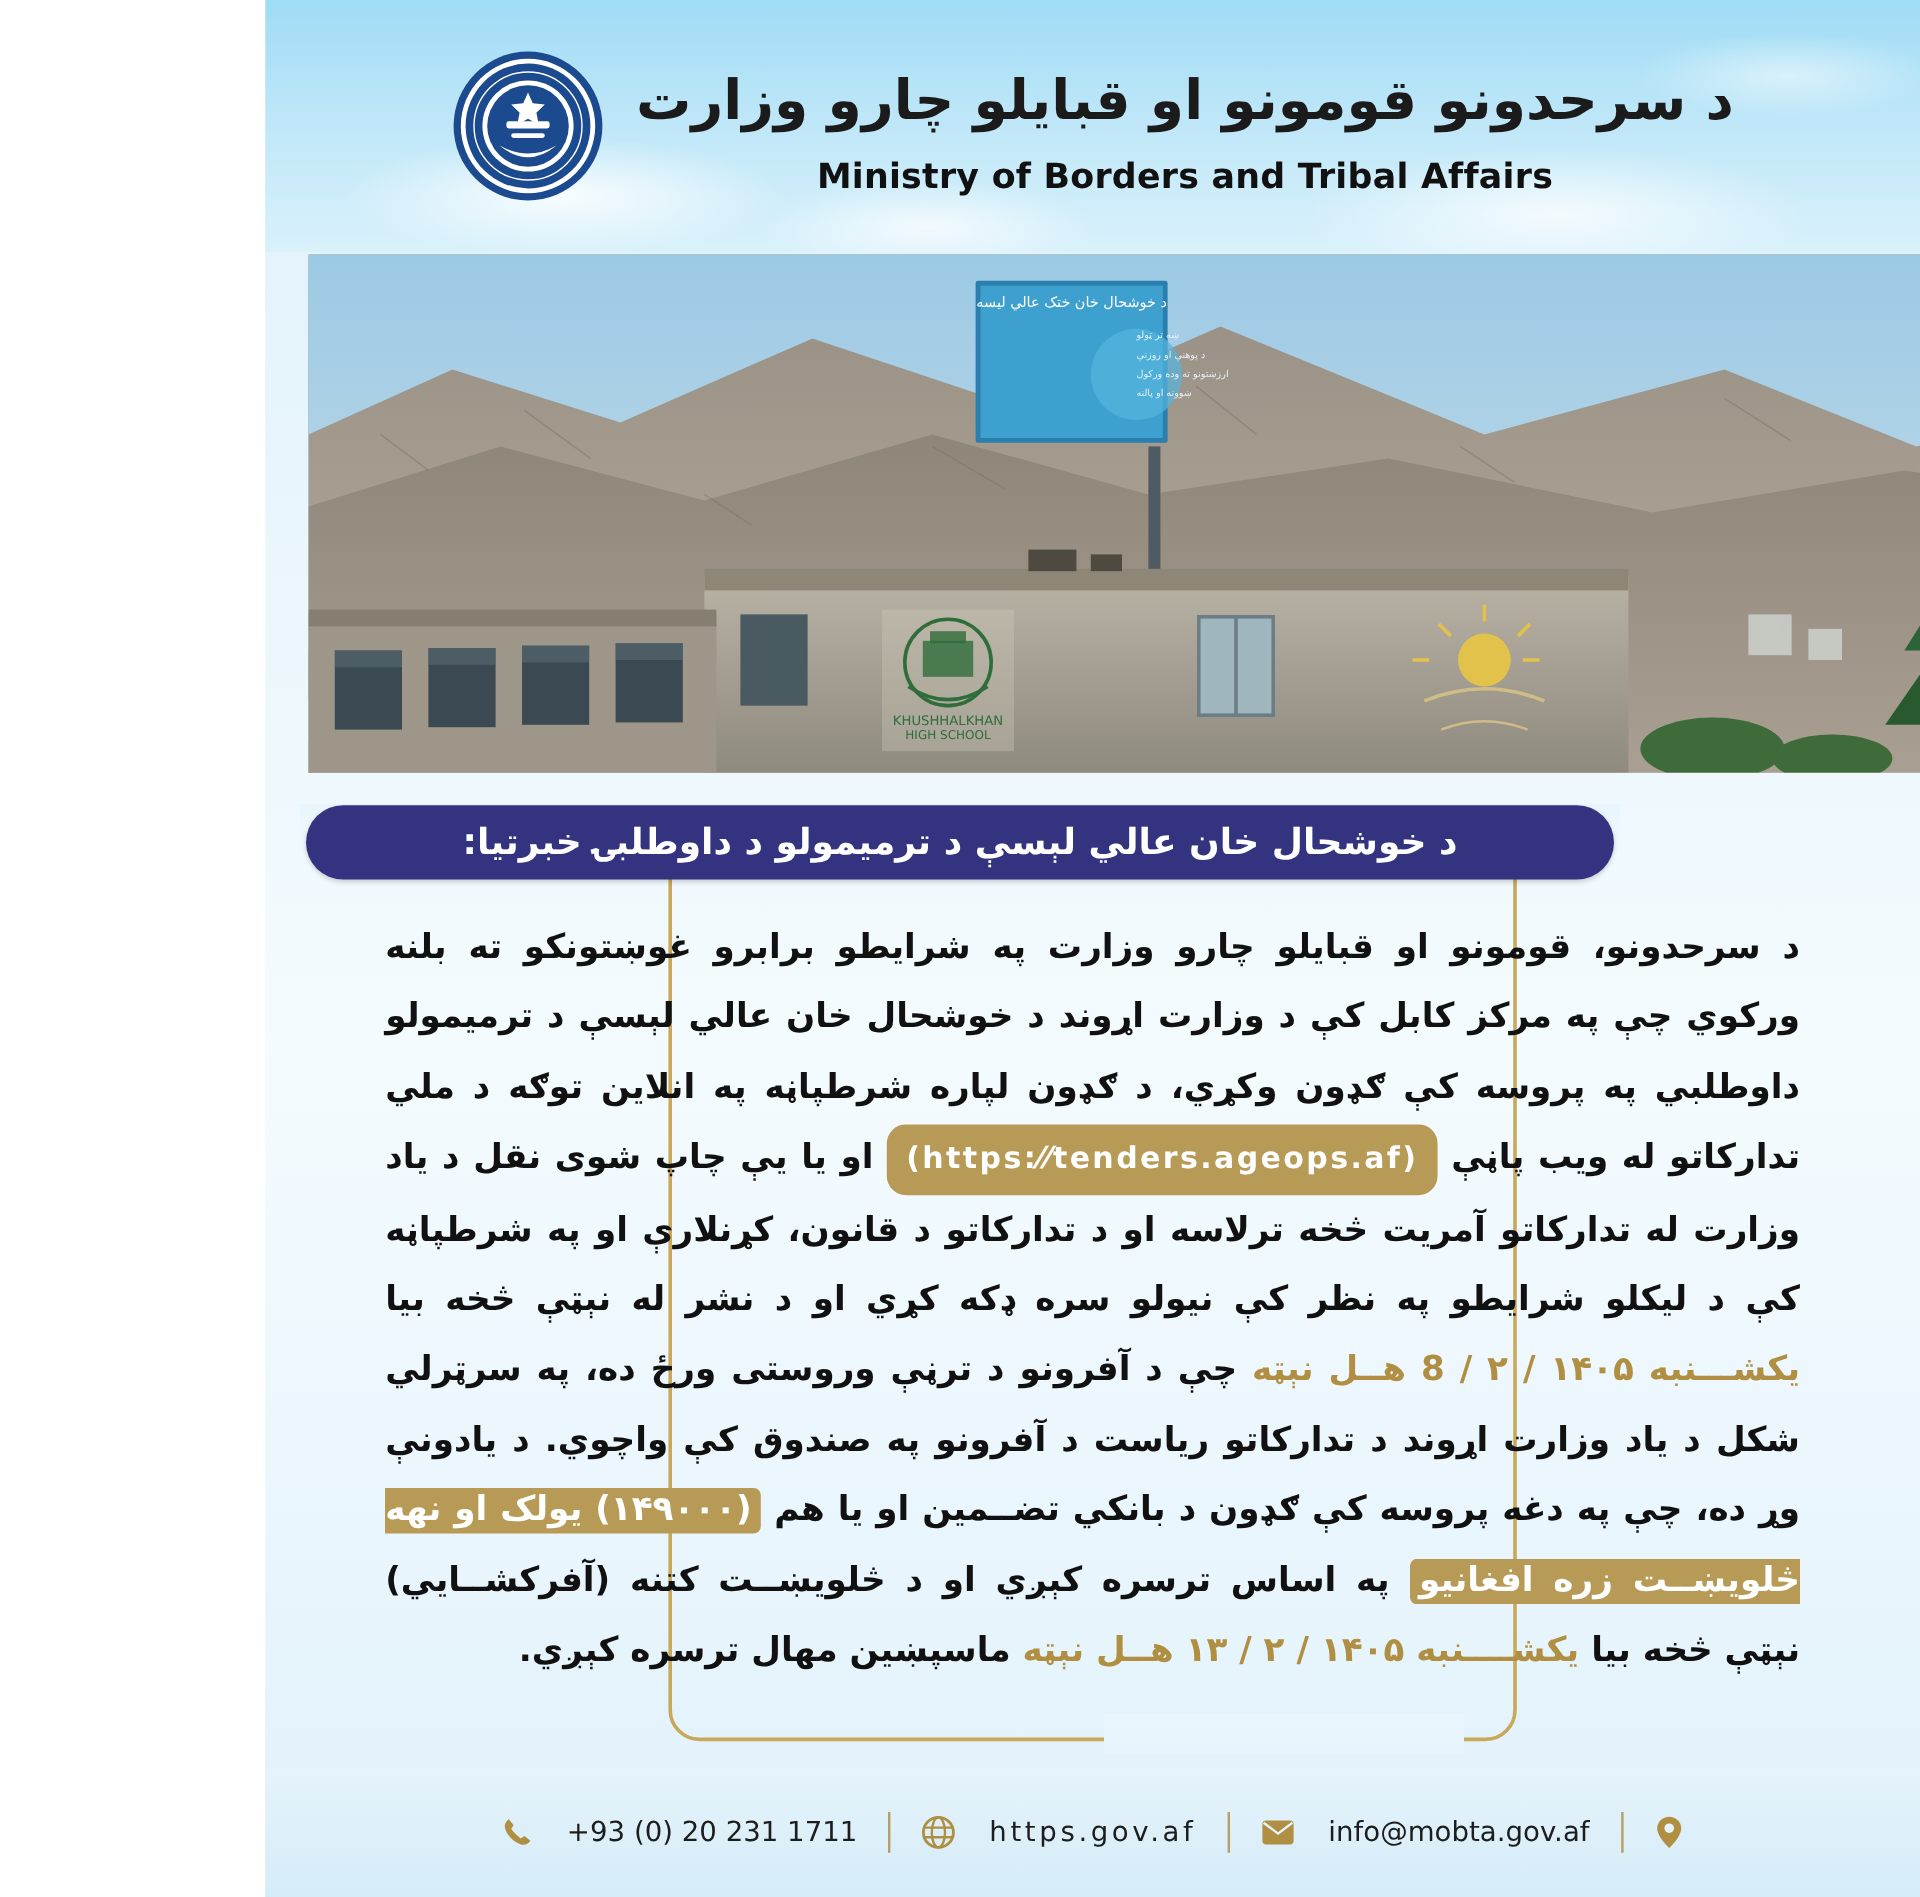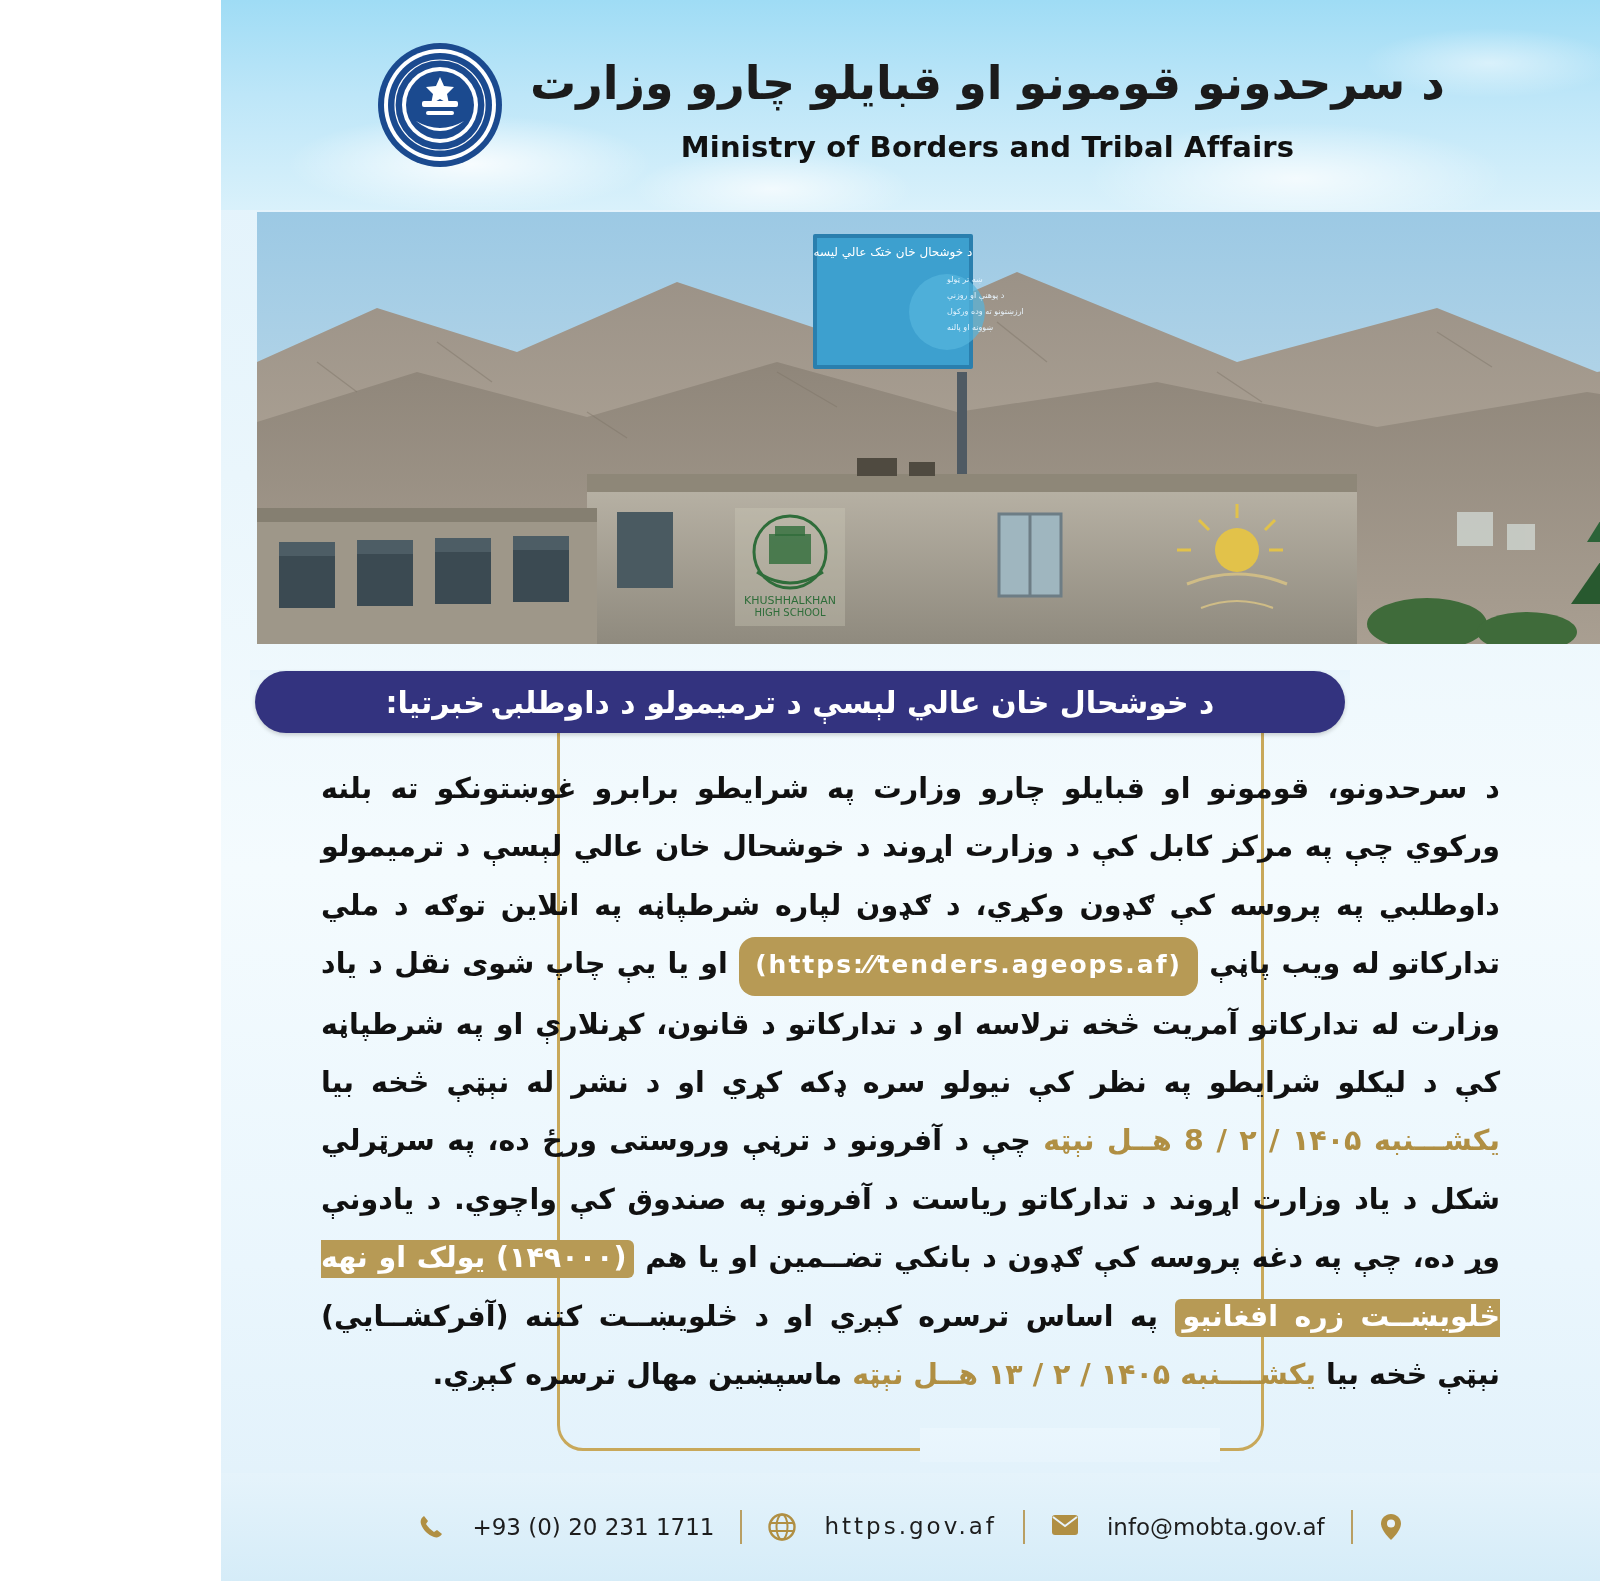--- a/index.html
+++ b/index.html
@@ -175,21 +175,21 @@
     height: 108px;
     background: linear-gradient(180deg, #e5f3fb 0%, #d5ecf8 100%);
     display: flex;
     align-items: center;
     justify-content: center;
     gap: 0px;
     z-index: 3;
   }
   .f-item {
     display: flex;
-    align-items: flex-start;
+    align-items: center;
     gap: 28px;
     color: #1d1d1d;
     font-size: 23px;
     padding: 0 26px;
     white-space: nowrap;
   }
   .f-item .f-txt-ltr { direction: ltr; }
   .f-sep {
     width: 2px;
     height: 34px;

